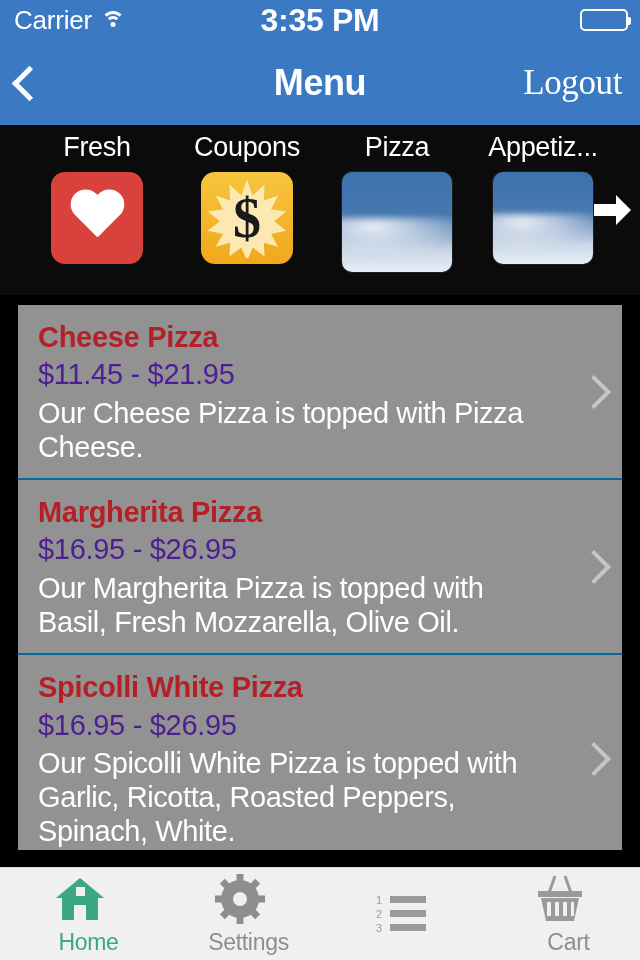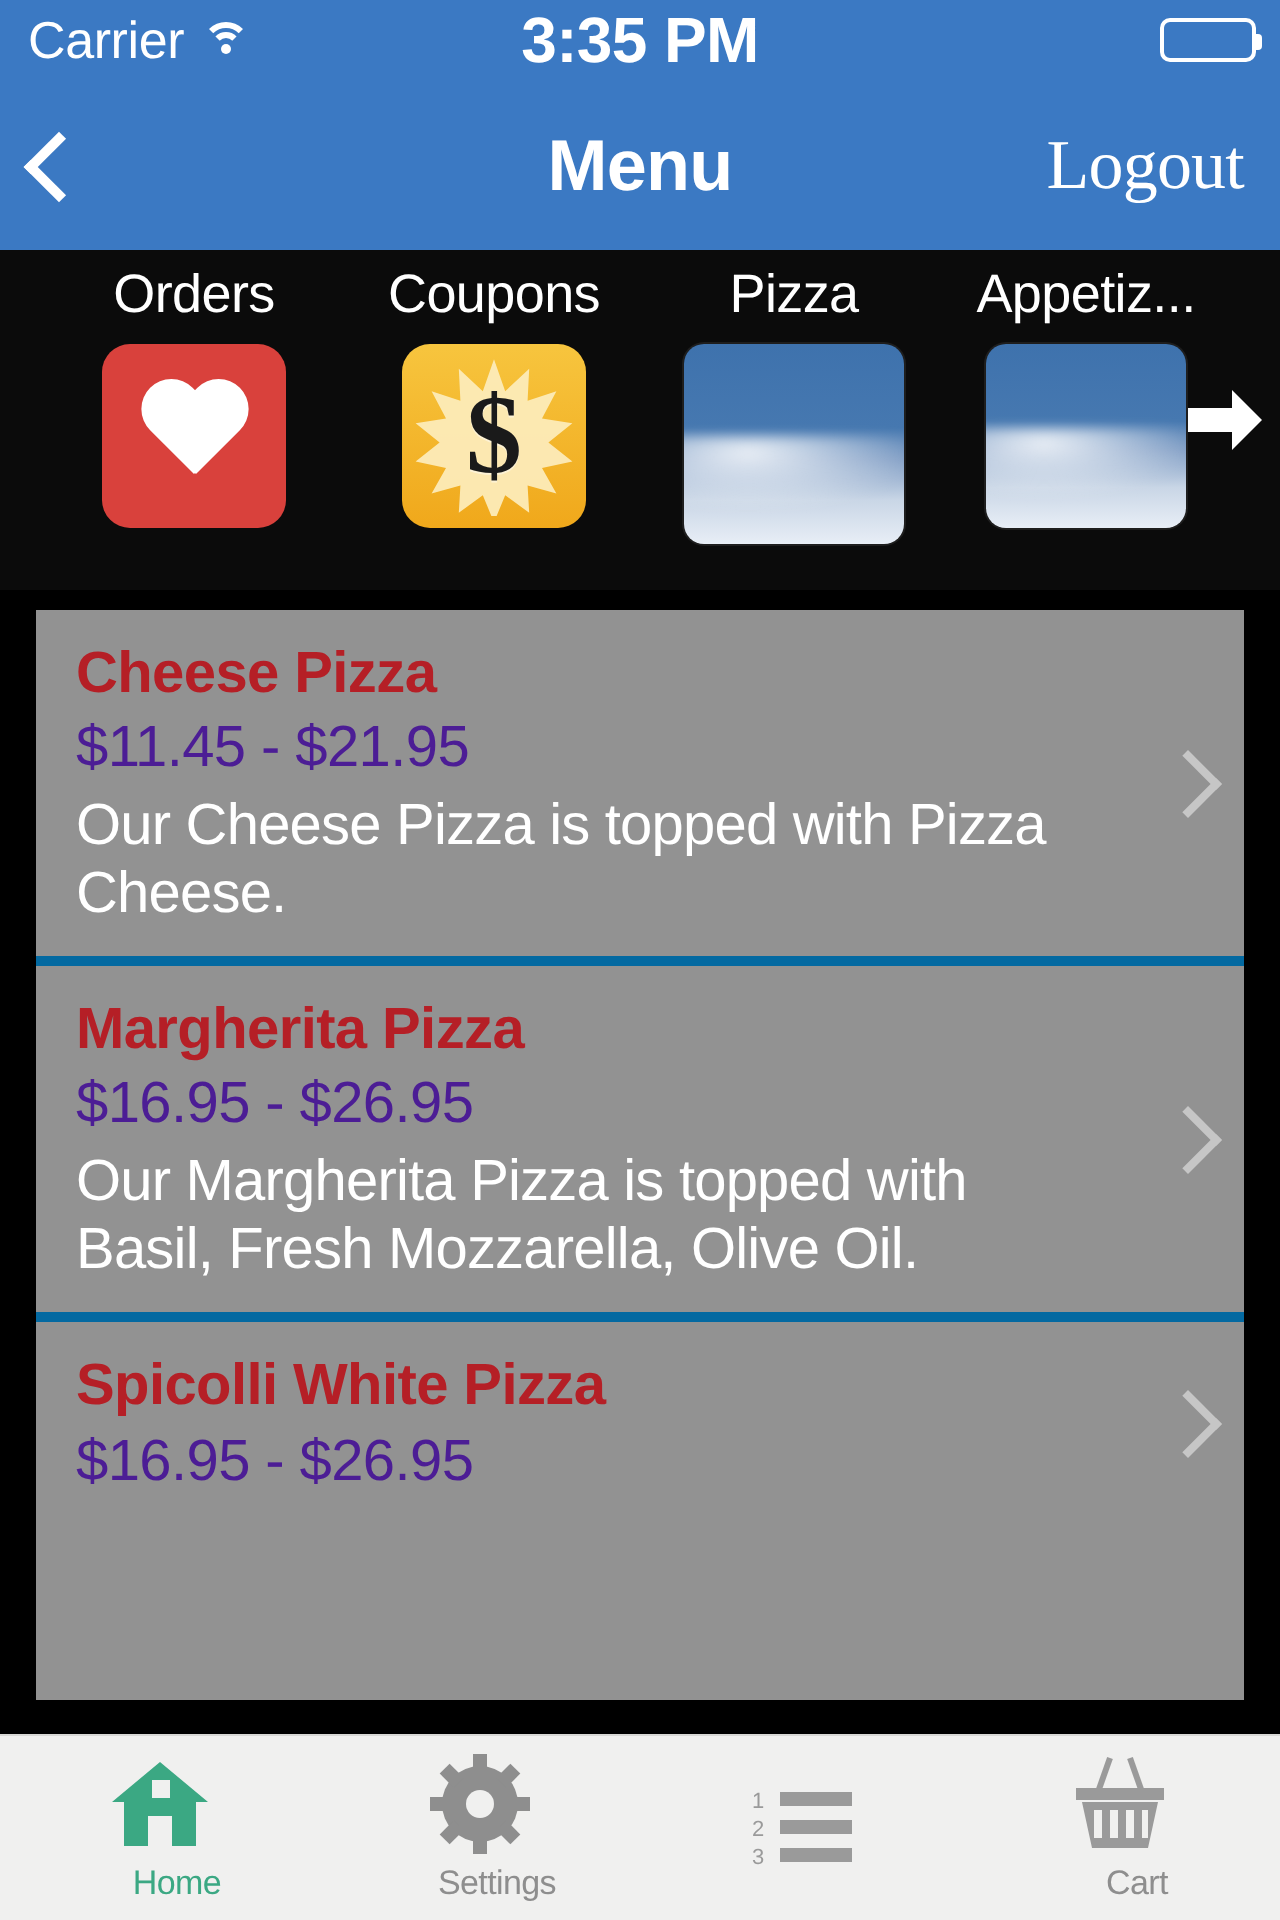--- a/index.html
+++ b/index.html
@@ -133,21 +133,21 @@
     width: 44px; height: 40px; cursor: pointer;
   }
 
   
   .menu-card {
     position: absolute; left: 18px; top: 305px; width: 604px; height: 545px;
     background: #929292; overflow: hidden;
   }
   .menu-row {
     position: relative; padding: 16px 70px 14px 20px;
-    border-bottom: 5px solid #0369a1;
+    border-bottom: 2px solid #0369a1;
   }
   .menu-row:last-child { border-bottom: none; }
   .item-name {
     color: #b51f26; font-size: 29px; font-weight: bold; letter-spacing: -0.3px;
     line-height: 1.15;
   }
   .item-price {
     color: #4c1d95; font-size: 29px; letter-spacing: -0.3px; margin-top: 4px;
     line-height: 1.15;
   }
@@ -170,21 +170,21 @@
   .tabbar {
     position: absolute; left: 0; bottom: 0; width: 640px; height: 93px;
     background: #f0f0ef; border-top: 1px solid #d8d8d6;
     display: flex;
   }
   .tab {
     flex: 1; display: flex; flex-direction: column;
     align-items: center; justify-content: center; gap: 4px; cursor: pointer;
   }
   .tab-icon { height: 52px; display: flex; align-items: center; justify-content: center; }
-  .tab-label { font-size: 17px; color: #8e8e8e; letter-spacing: -0.3px; margin-left: 17px; }
+  .tab-label { font-size: 23px; color: #8e8e8e; letter-spacing: -0.3px; margin-left: 17px; }
   .tab.active .tab-label { color: #3ba883; }
 </style>
 </head>
 <body>
 
 <div id="app">
 
   <div class="statusbar">
     <div class="sb-left">
       <span class="sb-carrier">Carrier</span>
@@ -204,21 +204,21 @@
     <div class="nav-back">
       <span class="chev-left"></span>
     </div>
     <div class="nav-title">Menu</div>
     <div class="nav-logout">Logout</div>
   </div>
 
   <div class="carousel">
 
     <div class="cat" style="left:22px">
-      <div class="cat-label">Orders</div>
+      <div class="cat-label">Fresh</div>
       <div class="cat-thumb">
         <div class="thumb-orders">
           <span class="heart"></span>
         </div>
       </div>
     </div>
 
     <div class="cat" style="left:172px">
       <div class="cat-label">Coupons</div>
       <div class="cat-thumb">
@@ -262,20 +262,21 @@
     <div class="menu-row">
       <div class="item-name">Margherita Pizza</div>
       <div class="item-price">$16.95 - $26.95</div>
       <div class="item-desc">Our Margherita Pizza is topped with Basil, Fresh Mozzarella, Olive Oil.</div>
       <span class="row-chevron"></span>
     </div>
 
     <div class="menu-row">
       <div class="item-name">Spicolli White Pizza</div>
       <div class="item-price">$16.95 - $26.95</div>
+      <div class="item-desc">Our Spicolli White Pizza is topped with Garlic, Ricotta, Roasted Peppers, Spinach, White.</div>
       <span class="row-chevron"></span>
     </div>
 
   </div>
 
   <div class="tabbar">
 
     <div class="tab active">
       <span class="tab-icon">
         <svg width="52" height="48" viewBox="0 0 52 48">

